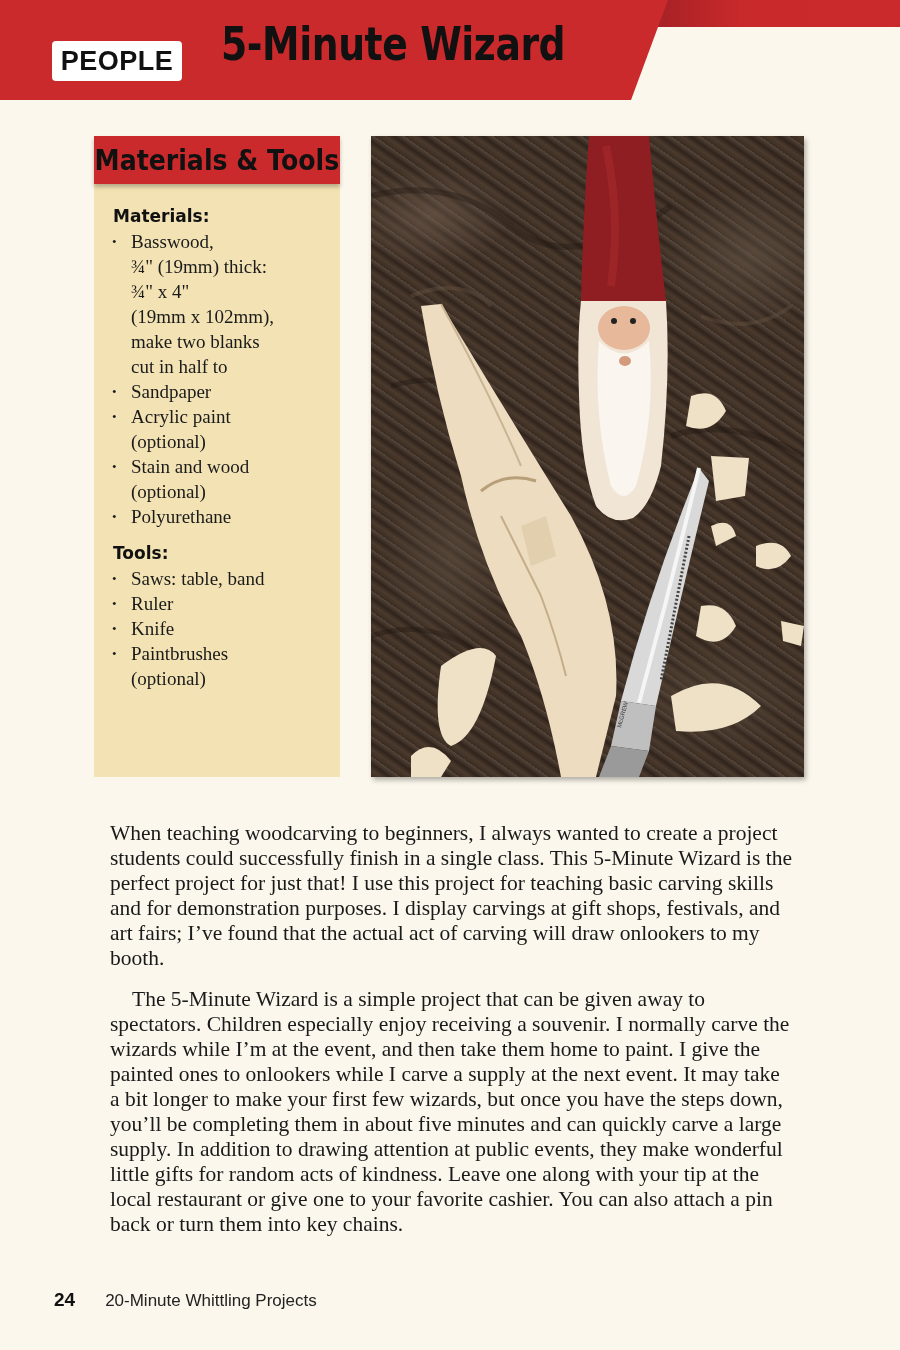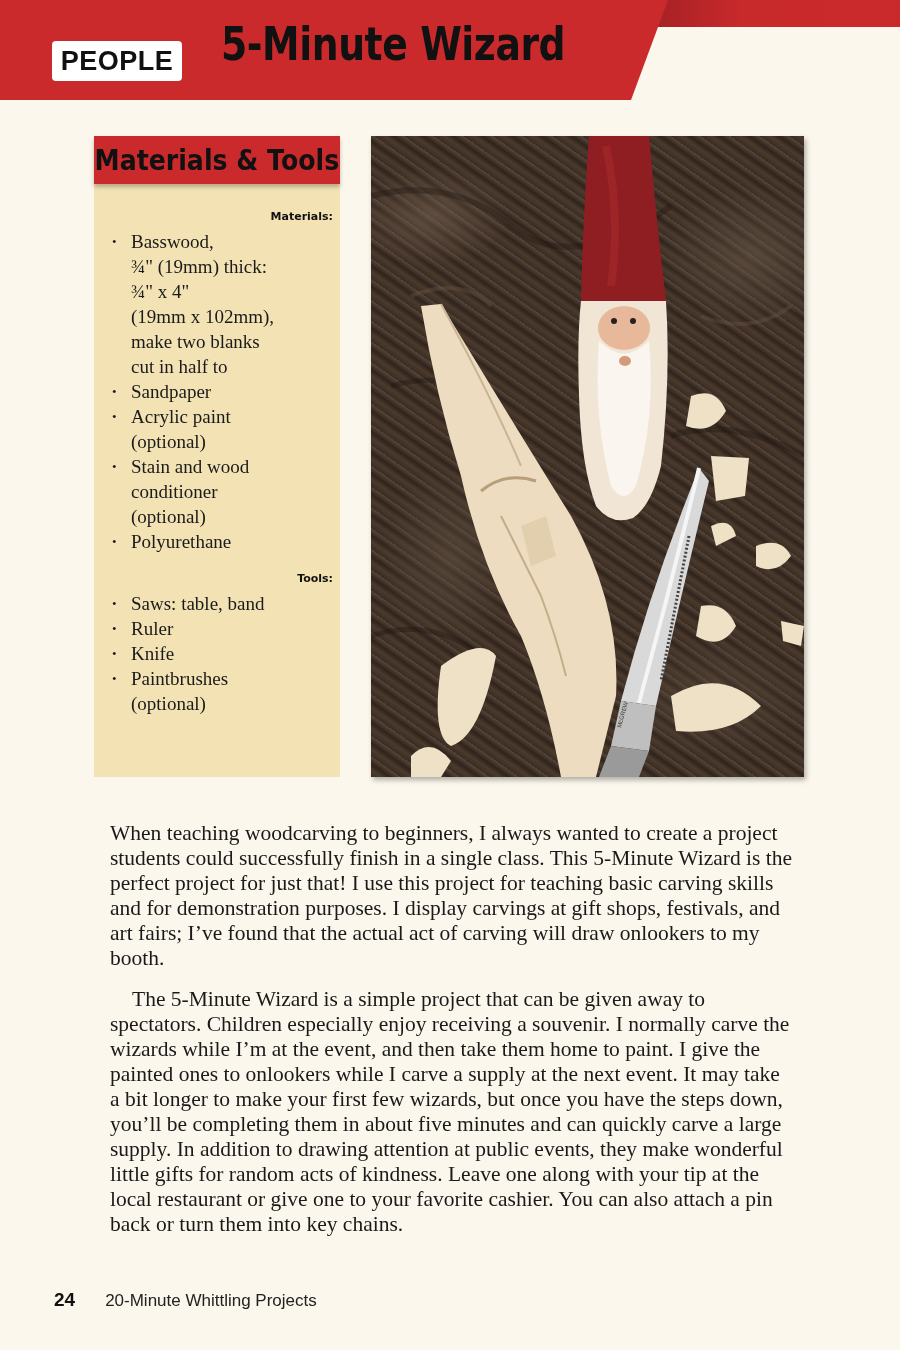--- a/index.html
+++ b/index.html
@@ -44,21 +44,21 @@
     background: #cb2a2c;
     box-shadow: 0 3px 4px rgba(0,0,0,0.25);
     display: flex; align-items: center; justify-content: center;
     font-family: "DejaVu Sans", "Liberation Sans", sans-serif;
     font-weight: bold; font-size: 28px; color: #111;
   }
   .sidebar-head span { display: inline-block; transform: scaleX(0.9); white-space: nowrap; }
   .sidebar-body { position: absolute; left: 113px; top: 204px; width: 220px; }
   .sec-head {
     font-family: "DejaVu Sans", "Liberation Sans", sans-serif;
-    font-weight: bold; font-size: 11px; color: #111; line-height: 25px; text-align: right;
+    font-weight: bold; font-size: 17px; color: #111; line-height: 25px;
   }
   .sec-head.tools { margin-top: 12px; }
   ul.mlist { list-style: none; margin: 0; padding: 0; }
   ul.mlist li {
     position: relative; padding-left: 18px; font-size: 19px; line-height: 25px; color: #1a1a1a;
   }
   ul.mlist li .bullet {
     position: absolute; left: -1px; top: 0; font-size: 13px; line-height: 25px;
   }
   ul.mlist li .line { display: block; white-space: nowrap; }
@@ -120,21 +120,20 @@
         <span class="line">Sandpaper</span>
       </li>
       <li>
         <span class="bullet">•</span>
         <span class="line">Acrylic paint</span>
         <span class="line">(optional)</span>
       </li>
       <li>
         <span class="bullet">•</span>
         <span class="line">Stain and wood</span>
-        <span class="line">conditioner</span>
         <span class="line">(optional)</span>
       </li>
       <li>
         <span class="bullet">•</span>
         <span class="line">Polyurethane</span>
       </li>
     </ul>
   <div class="sec-head tools">Tools:</div>
   <ul class="mlist" id="tools-list">
       <li>

